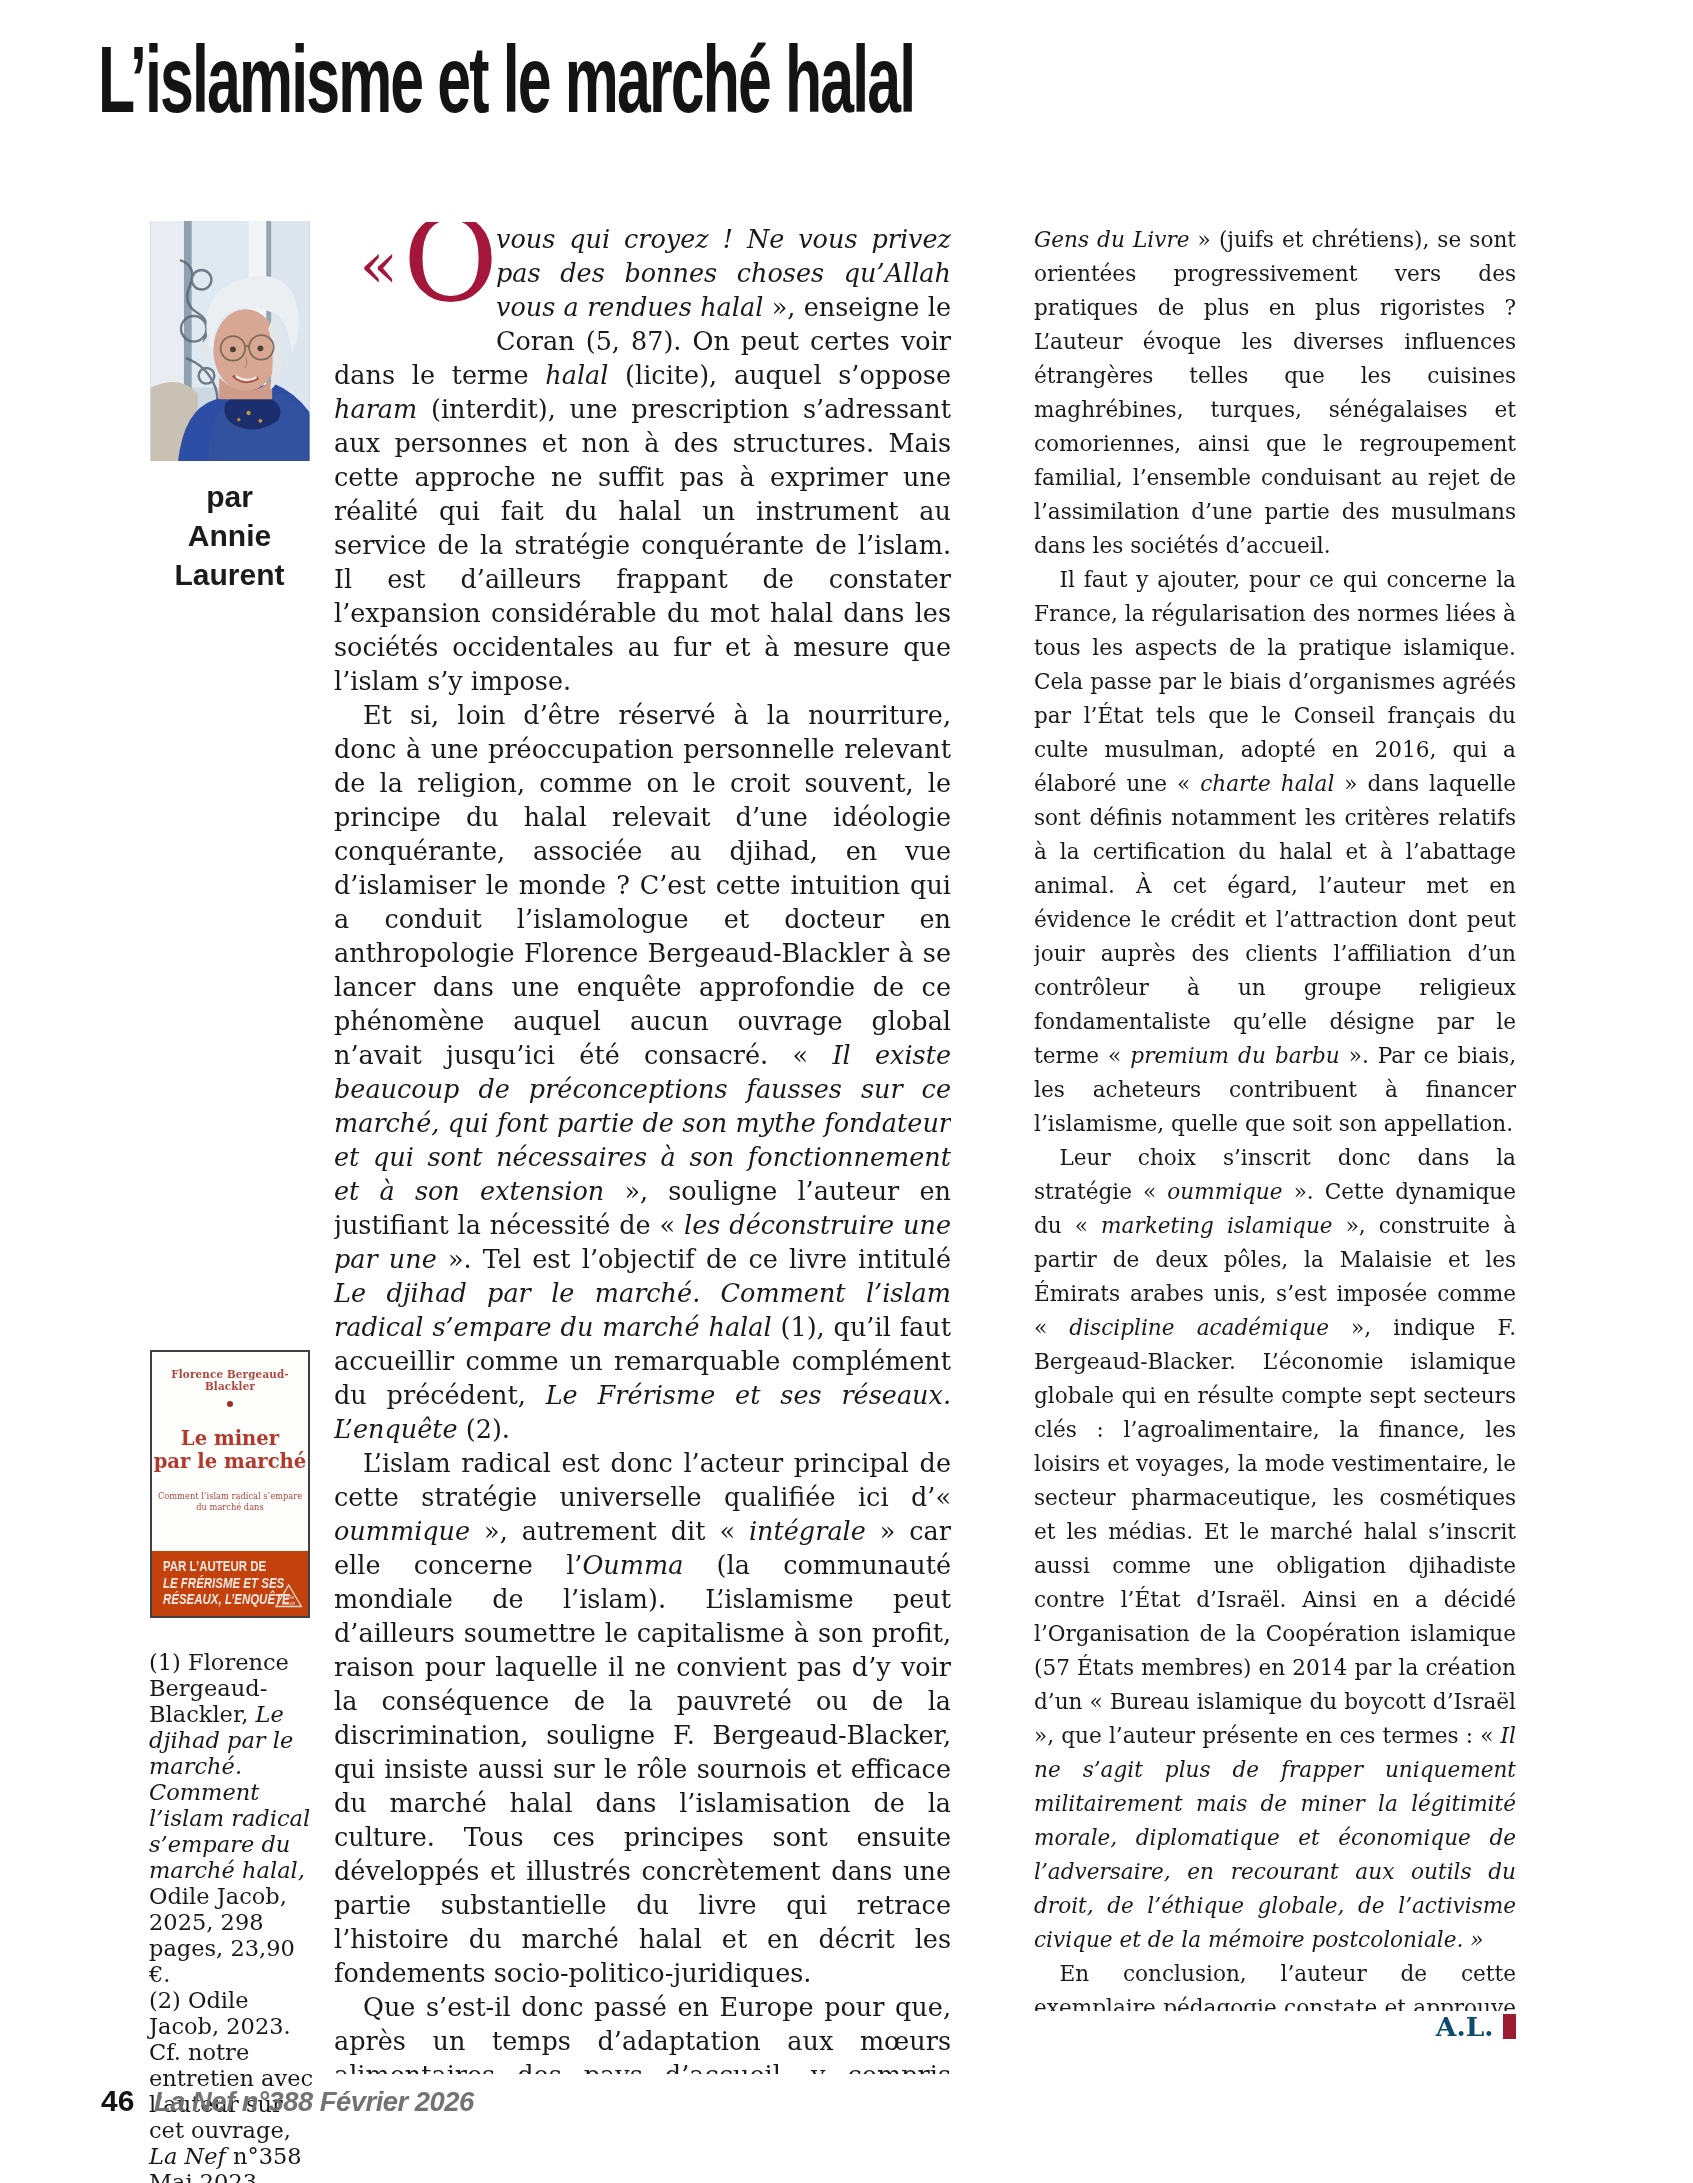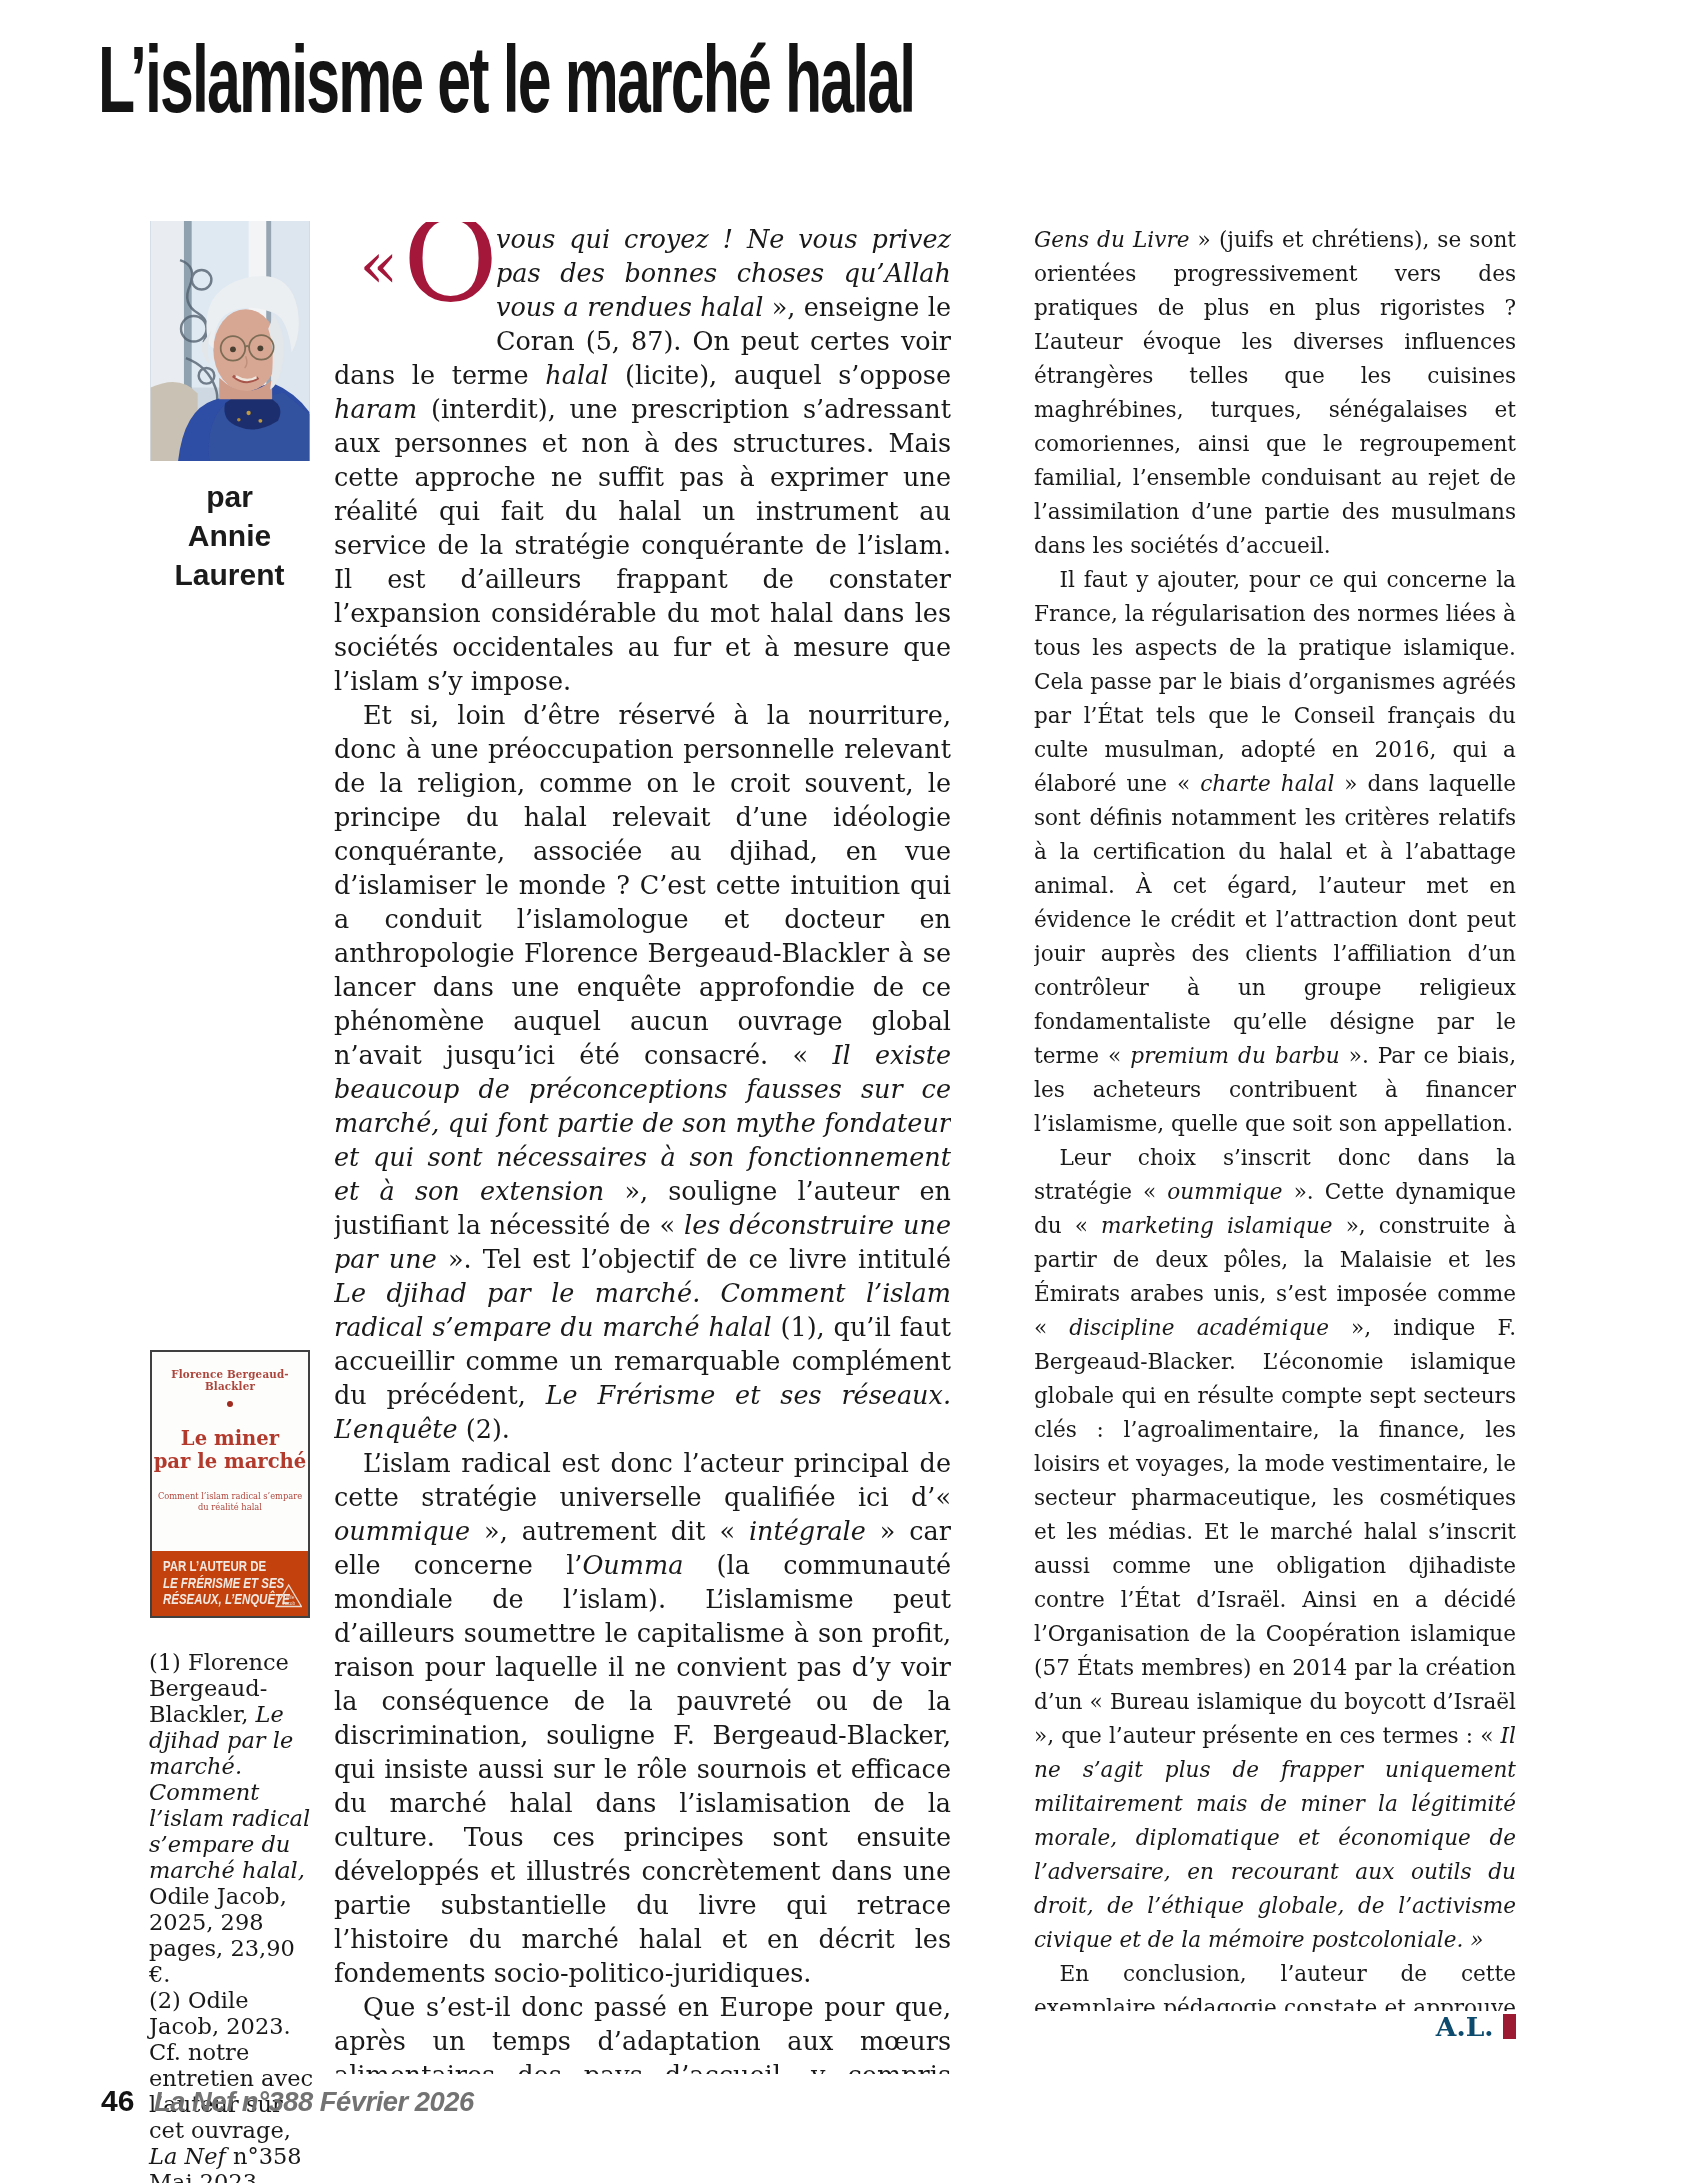--- a/index.html
+++ b/index.html
@@ -119,21 +119,21 @@
 
   <div class="book-cover">
     <div class="cover-author">Florence Bergeaud-Blackler</div>
     <div class="cover-dot"></div>
     <div class="cover-title">
       <div>Le miner</div>
       <div>par le marché</div>
     </div>
     <div class="cover-subtitle">
       <div>Comment l’islam radical s’empare</div>
-      <div>du réalité halal</div>
+      <div>du marché dans</div>
     </div>
     <div class="cover-banner">
       <div class="banner-text">
         <div>PAR L’AUTEUR DE</div>
         <div class="it">LE FRÉRISME ET SES</div>
         <div class="it">RÉSEAUX, L’ENQUÊTE</div>
       </div>
       <svg class="cover-logo" width="27.4" height="25.5" viewBox="0 0 28 26">
         <path d="M14 2 L27 24 L1 24 Z" fill="none" stroke="#e9dcd4" stroke-width="1.4"></path>
         <text x="14" y="16" text-anchor="middle" font-size="5" fill="#e9dcd4" font-family="Liberation Sans, sans-serif">Odile</text>

